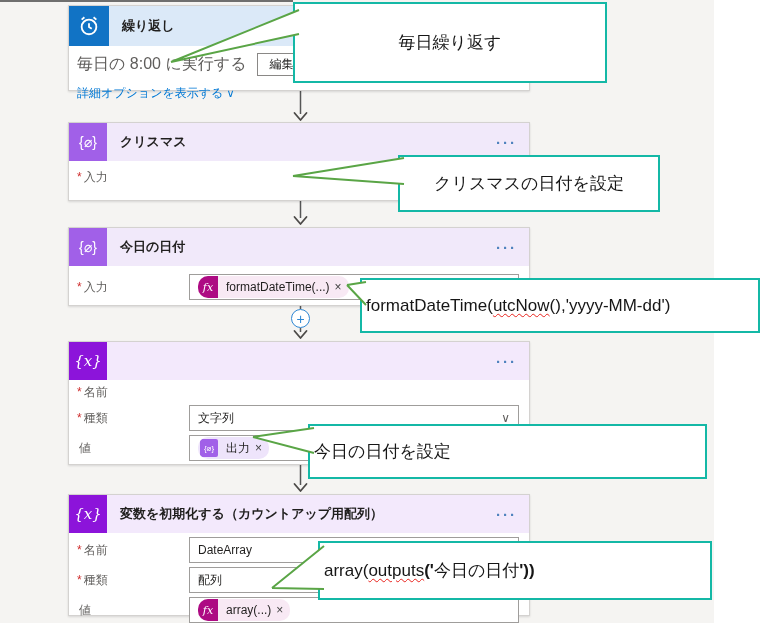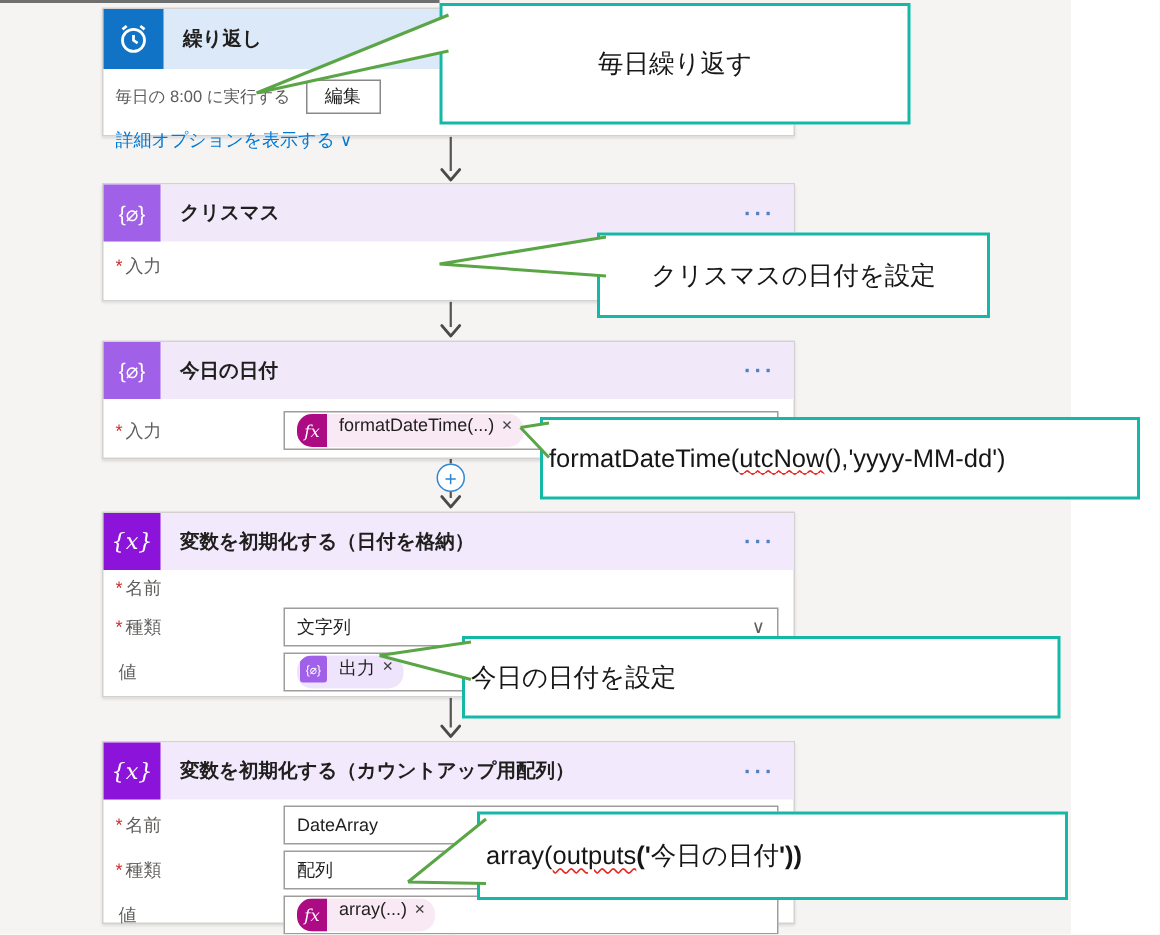--- a/index.html
+++ b/index.html
@@ -22,35 +22,35 @@
              justify-content:center; color:#fff; font-size:15px; }
   .h-blue .icon-sq { width:40px; height:40px; }
   .i-blue { background:#1173c5; }
   .i-compose { background:#a160e8; font-size:14px; }
   .i-var { background:#8c14da; font-style:italic; font-family:"DejaVu Serif",serif; }
   .card-title { margin-left:13px; font-size:13px; font-weight:600; color:#201f1e; }
   .menu-dots { margin-left:auto; margin-right:12px; color:#4e82be; font-weight:bold;
                font-size:15px; letter-spacing:2px; cursor:pointer; }
 
   .sched-row { display:flex; align-items:center; gap:10px; margin:7px 0 0 8px; }
-  .sched-text { font-size:11px; color:#5f5d5b; }
+  .sched-text { font-size:16px; color:#5f5d5b; }
   .edit-btn { font-size:12px; padding:2px 12px; background:#fff; border:1px solid #8a8886; color:#201f1e; }
   .adv-link { margin:9px 0 0 8px; font-size:12px; color:#0078d4; cursor:pointer; }
   .adv-link .chev { font-size:11px; }
 
   .frow { display:flex; align-items:center; margin:8px 10px 0 8px; }
   .card4 .frow, .card5 .frow { margin-top:4px; }
   .card4 .frow:first-child, .card5 .frow:first-child { margin-top:3px; }
   .flabel { width:112px; flex:none; font-size:12px; color:#5f5d5b; }
   .req { color:#cf2e2e; margin-right:2px; }
   .finput { flex:1; height:26px; border:1px solid #9f9d9b; background:#fff;
             display:flex; align-items:center; padding:0 8px; font-size:12px; color:#201f1e; }
   .dd-chev { margin-left:auto; color:#605e5c; font-size:12px; }
 
-  .token { display:inline-flex; align-items:flex-start; height:22px; border-radius:10px; overflow:hidden; }
+  .token { display:inline-flex; align-items:center; height:22px; border-radius:10px; overflow:hidden; }
   .t-fx { background:#f8e9f4; }
   .t-out { background:#eee4fb; }
   .fx-sq { width:20px; height:22px; background:#ad0b83; color:#fff; display:flex;
            align-items:center; justify-content:center; font-style:italic;
            font-family:"DejaVu Serif",serif; font-size:11px; }
   .mini-compose { width:18px; height:18px; margin-left:2px; border-radius:2px; background:#a160e8;
            color:#fff; display:flex; align-items:center; justify-content:center; font-size:8px; }
   .tok-label { padding:0 5px 0 8px; font-size:12px; color:#201f1e; }
   .tok-x { padding-right:7px; font-size:12px; color:#444; cursor:pointer; }
 
@@ -143,21 +143,20 @@
         </span>
       </div>
     </div>
   </div>
 
   <div class="plus-btn">+</div>
 
   <div class="card card4" style="top:341px;height:124px;">
     <div class="card-header h-var">
       <div class="icon-sq i-var">{x}</div>
-      <div class="card-title">変数を初期化する（日付を格納）</div>
       <div class="menu-dots">···</div>
     </div>
     <div class="frow">
       <div class="flabel">
         <span class="req">*</span><span>名前</span>
       </div>
     </div>
     <div class="frow">
       <div class="flabel">
         <span class="req">*</span><span>種類</span>

